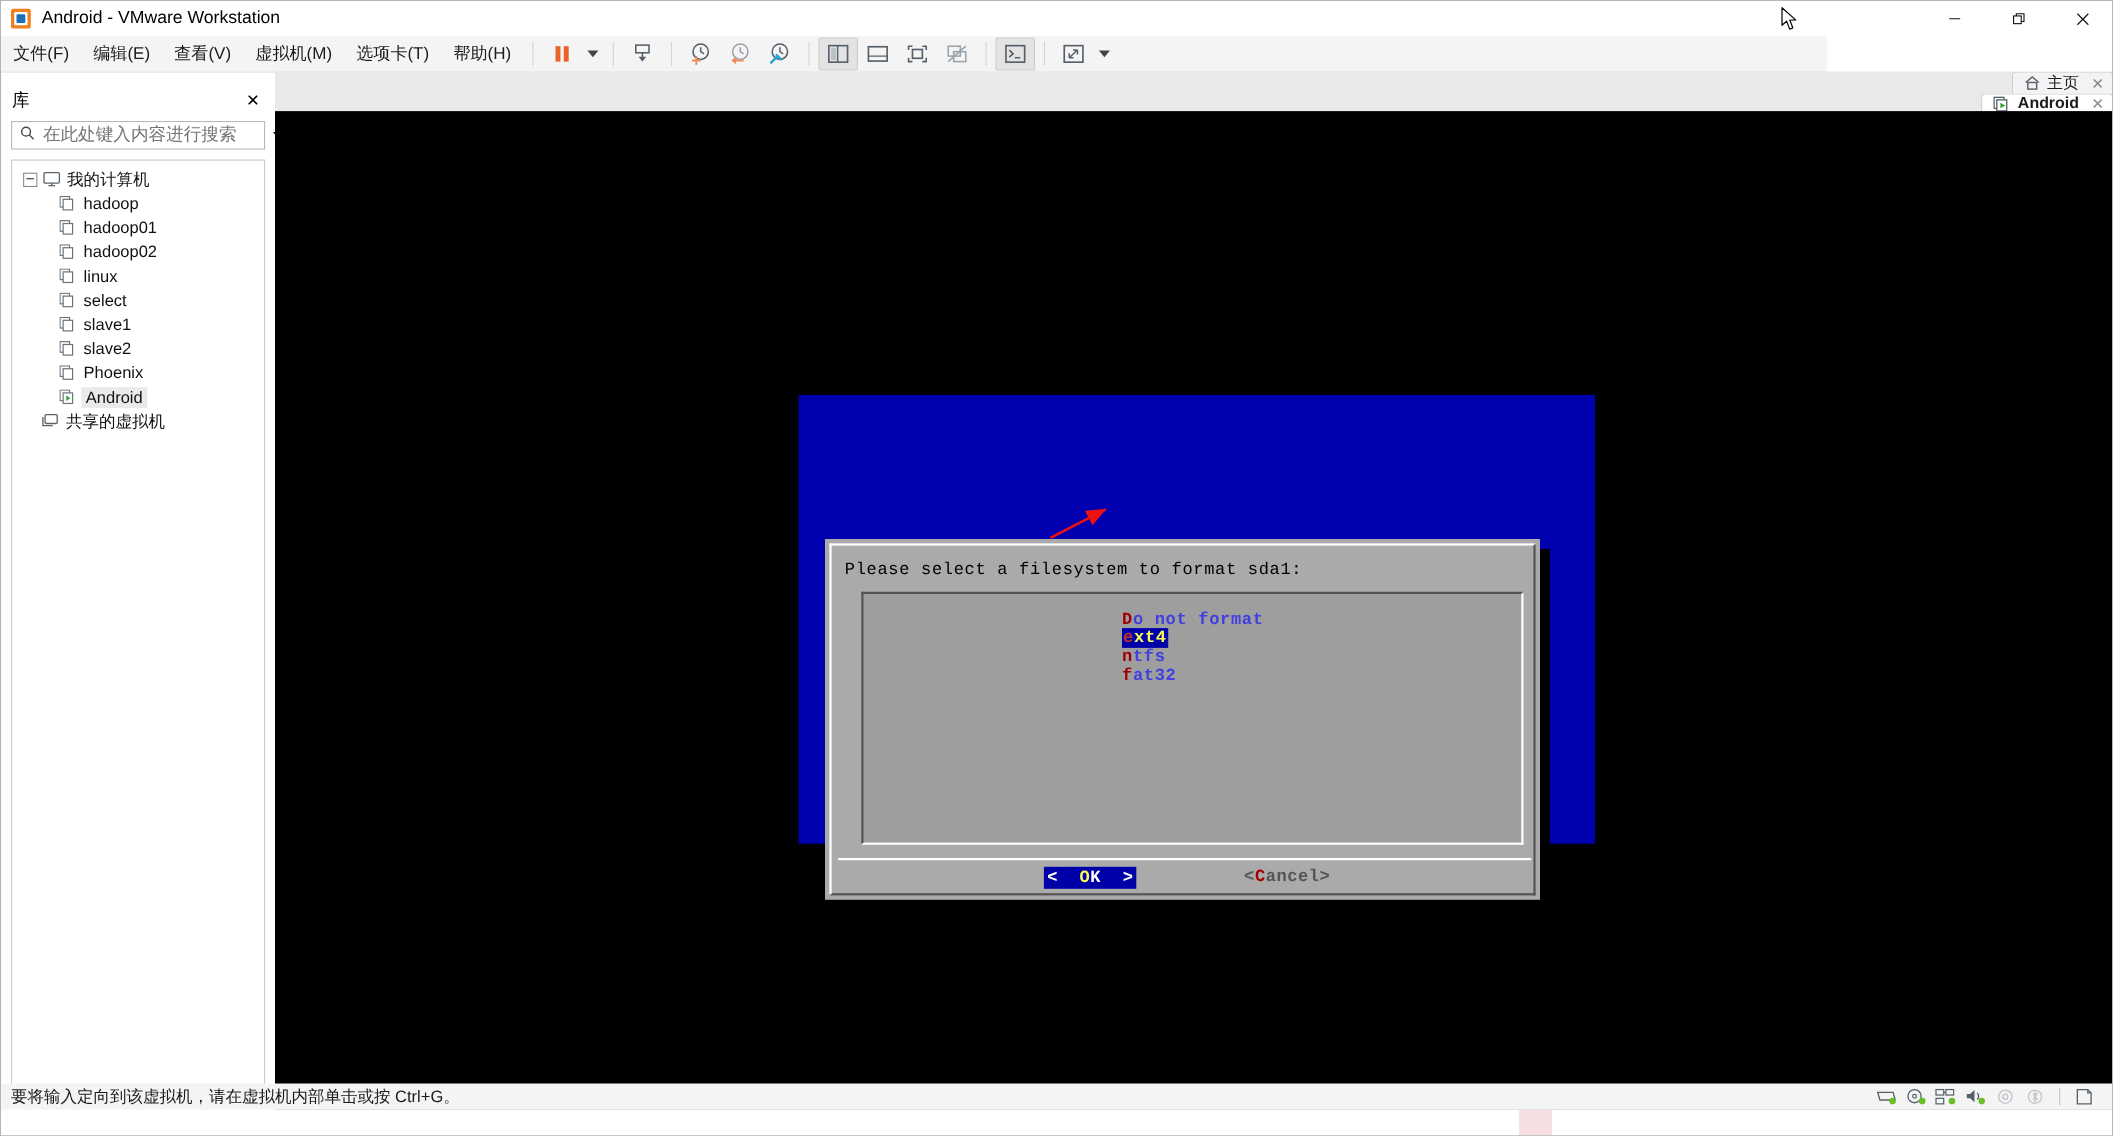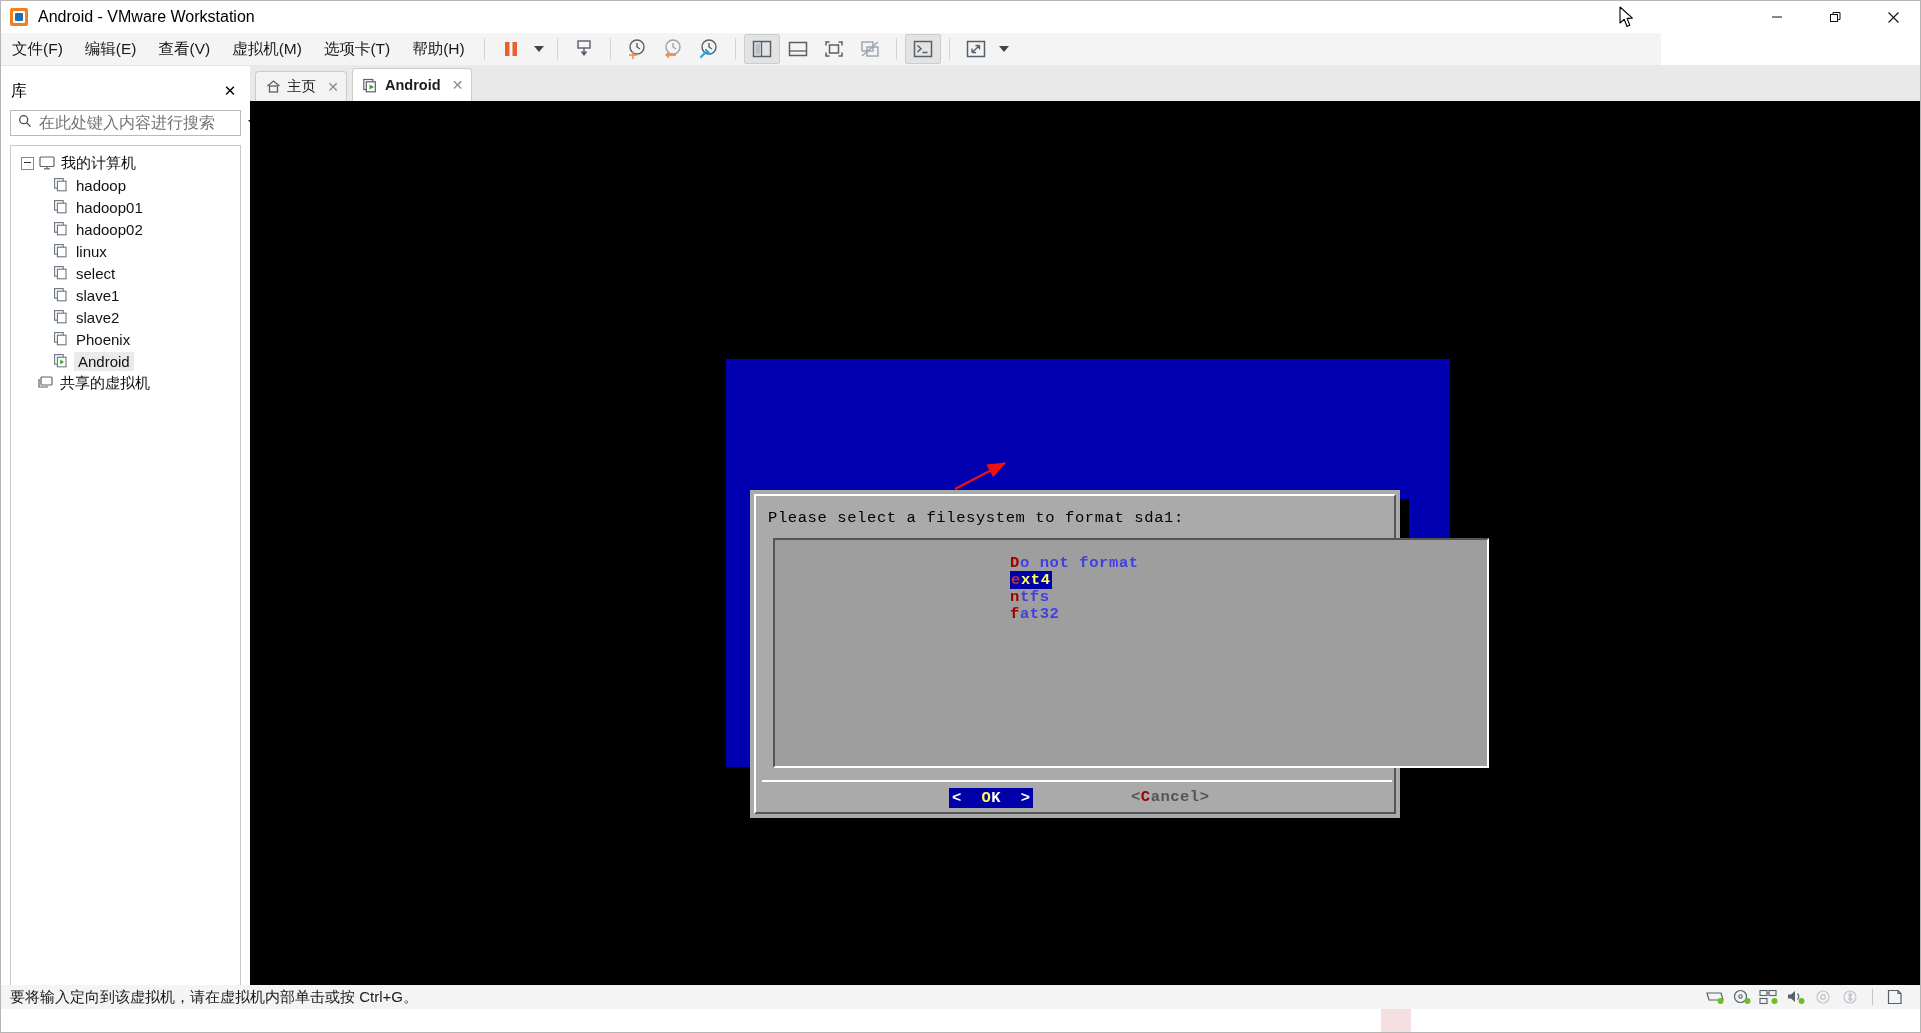--- a/index.html
+++ b/index.html
@@ -140,21 +140,21 @@
   .tree-row .lbl { margin-left: 4px; }
   .tree-row.selected .lbl {
     background: #eaeaea; padding: 1px 4px; margin-left: 2px;
   }
 
   
   .tabstrip {
     position: absolute; left: 249px; top: 64px;
     width: 1671px; height: 36px;
     background: #e9e9e9;
-    display: flex; align-items: flex-end;
+    display: flex; align-items: flex-end; flex-direction: column;
   }
   .tab {
     height: 30px; margin-left: 5px;
     display: flex; align-items: center;
     padding: 0 6px 0 10px;
     background: #f3f3f3;
     border: 1px solid #cccccc;
     border-bottom: none;
     border-radius: 4px 4px 0 0;
     font-size: 14.5px; color: #1c1c1c;
@@ -219,22 +219,22 @@
     font-family: "Liberation Mono", "DejaVu Sans Mono", monospace;
   }
   .dlg-title span { background: #aaaaaa; padding: 0 7px; }
   .dlg-prompt {
     position: absolute; left: 12px; top: 13px;
     font-size: 15.5px; color: #000000; font-weight: normal;
     letter-spacing: 0.6px;
     font-family: "Liberation Mono", "DejaVu Sans Mono", monospace;
   }
   .listbox {
-    position: absolute; left: 17px; top: 42px;
-    width: 716px; height: 230px;
+    position: absolute; left: 27px; top: 42px;
+    width: 602px; height: 230px;
     background: #9e9e9e;
     box-sizing: border-box;
     border-top: 2px solid #555555;
     border-left: 2px solid #555555;
     border-right: 2px solid #ffffff;
     border-bottom: 2px solid #ffffff;
   }
   .opt {
     position: absolute; left: 235px;
     font-size: 15.5px; font-weight: bold;

